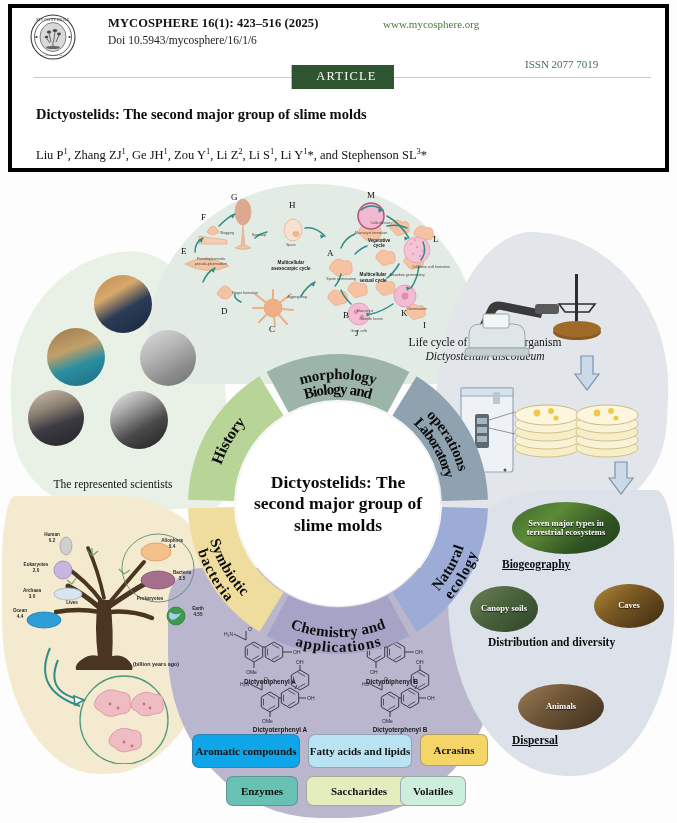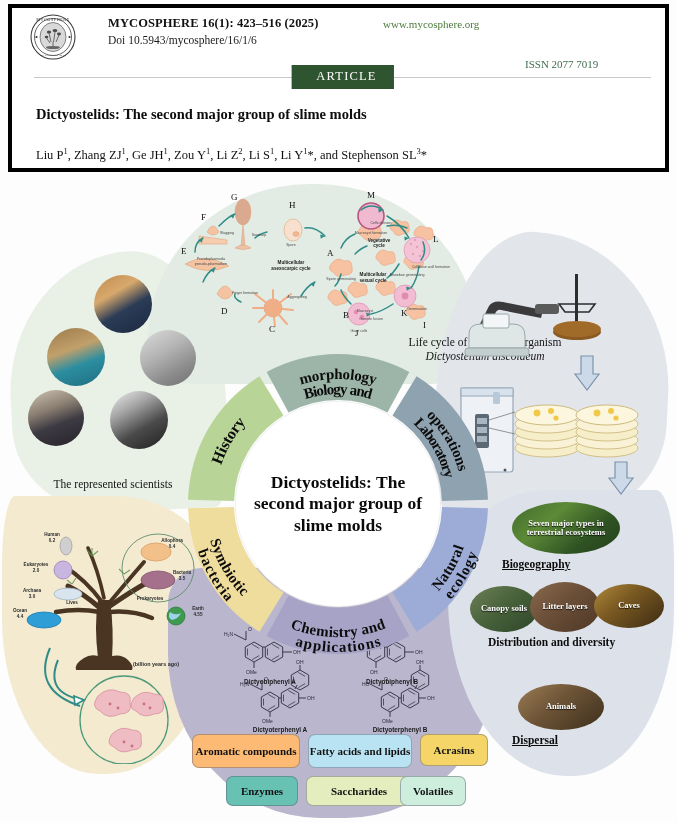--- a/index.html
+++ b/index.html
@@ -305,21 +305,21 @@
     border: 1px solid rgba(90,90,110,.45);
     display: flex;
     align-items: center;
     justify-content: center;
     text-align: center;
     font-weight: bold;
     font-size: 11px;
     line-height: 1.12;
     color: #121212;
   }
-  #chip0 { left: 2px;   top: 0px;  width: 108px; height: 34px; background:#fdba74; }
+  #chip0 { left: 2px;   top: 0px;  width: 108px; height: 34px; background:#0ea5e9; }
   #chip1 { left: 118px; top: 0px;  width: 104px; height: 34px; background:#b9e3f2; }
   #chip2 { left: 230px; top: 0px;  width: 68px;  height: 32px; background:#f6d568; }
   #chip3 { left: 36px;  top: 42px; width: 72px;  height: 30px; background:#67c2b4; }
   #chip4 { left: 116px; top: 42px; width: 106px;  height: 30px; background:#e4edbd; }
   #chip5 { left: 210px; top: 42px; width: 66px;  height: 30px; background:#cdeedd;text-align:center; }
 </style>
 </head>
 <body>
 
 <div id="page">
@@ -600,21 +600,20 @@
           <path d="M160 210 L172 210 L172 226 L178 226 L166 242 L154 226 L160 226 Z" fill="#ccd9e8" stroke="#7c93ab" stroke-width="1.2"></path>
         </g>
       </svg>
     </div>
 
     <div id="eco-art">
       <div class="eco-oval" id="eco-o1">Seven major types in terrestrial ecosystems</div>
       <div class="eco-cap" id="eco-c1">Biogeography</div>
 
       <div class="eco-oval" id="eco-o2">Canopy soils</div>
-      <div class="eco-oval" id="eco-o3">Litter layers</div>
       <div class="eco-oval" id="eco-o4">Caves</div>
       <div class="eco-cap" id="eco-c2">Distribution and diversity</div>
 
       <div class="eco-oval" id="eco-o5">Animals</div>
       <div class="eco-cap" id="eco-c3">Dispersal</div>
     </div>
 
     <div id="symb-art">
       <svg width="208" height="256" viewBox="0 0 208 256">
 

